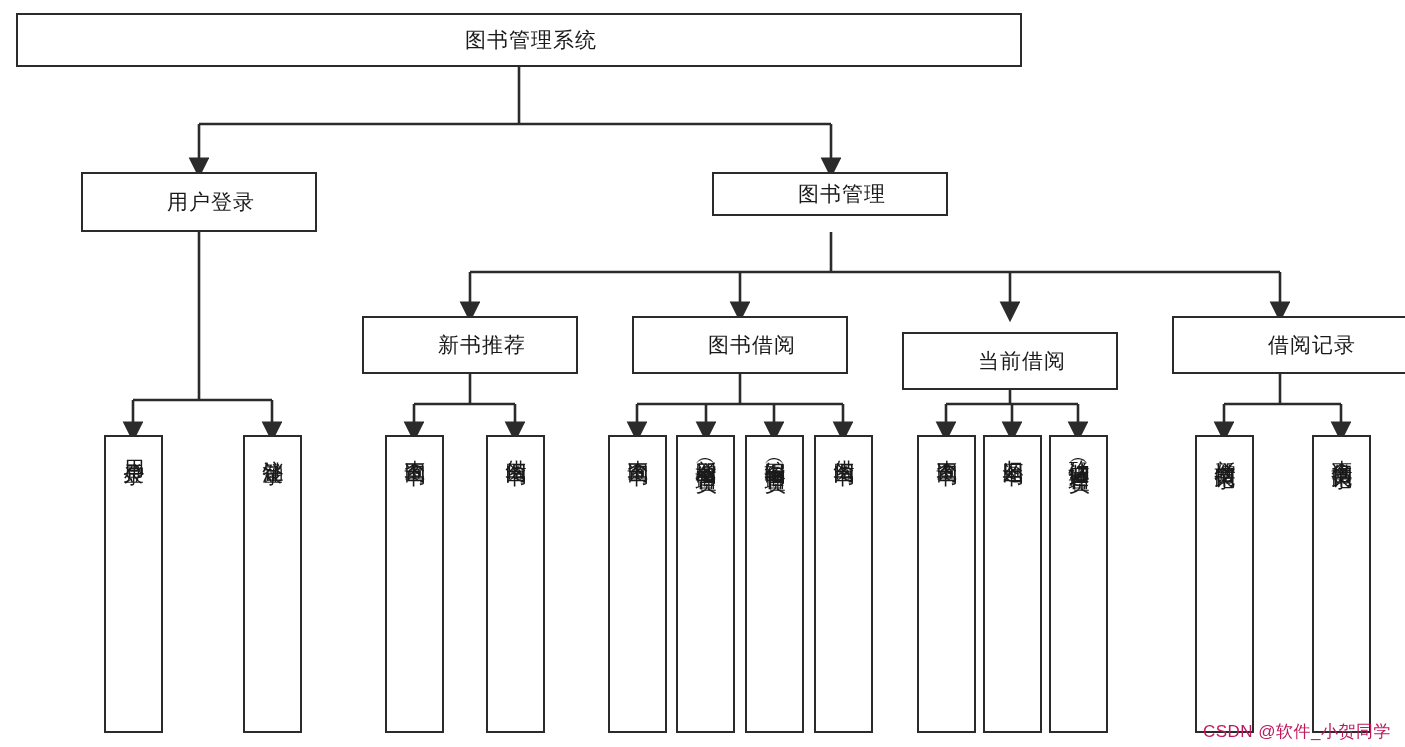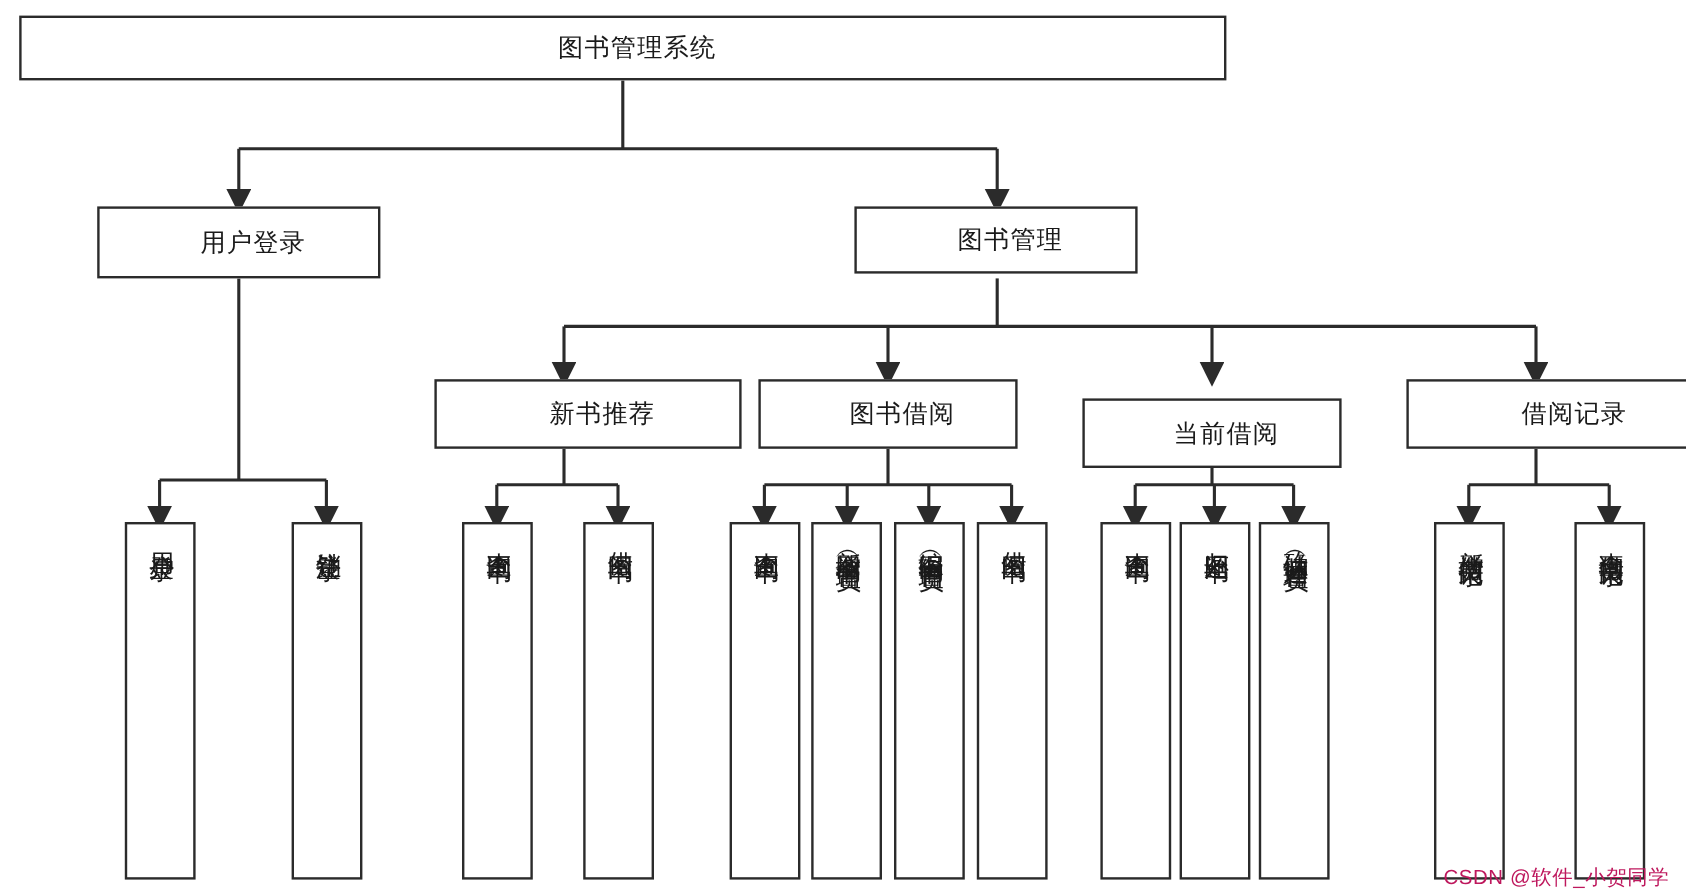--- a/index.html
+++ b/index.html
@@ -124,25 +124,25 @@
     </g>
   </svg>
 
   <div class="node-box horizontal" style="left: 16px; top: 13px; width: 1006px; height: 54px;">
     <span>图书管理系统</span>
   </div>
 
   <div class="node-box horizontal" style="left: 81px; top: 172px; width: 236px; height: 60px;">
     <span>用户登录</span>
   </div>
-  <div class="node-box horizontal" style="left: 712px; top: 172px; width: 236px; height: 56px;">
+  <div class="node-box horizontal" style="left: 712px; top: 172px; width: 236px; height: 44px;">
     <span>图书管理</span>
   </div>
 
-  <div class="node-box horizontal" style="left: 362px; top: 316px; width: 256px; height: 58px;">
+  <div class="node-box horizontal" style="left: 362px; top: 316px; width: 216px; height: 58px;">
     <span>新书推荐</span>
   </div>
   <div class="node-box horizontal" style="left: 632px; top: 316px; width: 216px; height: 58px; justify-content: center;">
     <span>图书借阅</span>
   </div>
   <div class="node-box horizontal" style="left: 902px; top: 332px; width: 216px; height: 58px;">
     <span>当前借阅</span>
   </div>
   <div class="node-box horizontal" style="left: 1172px; top: 316px; width: 256px; height: 58px;">
     <span>借阅记录</span>

